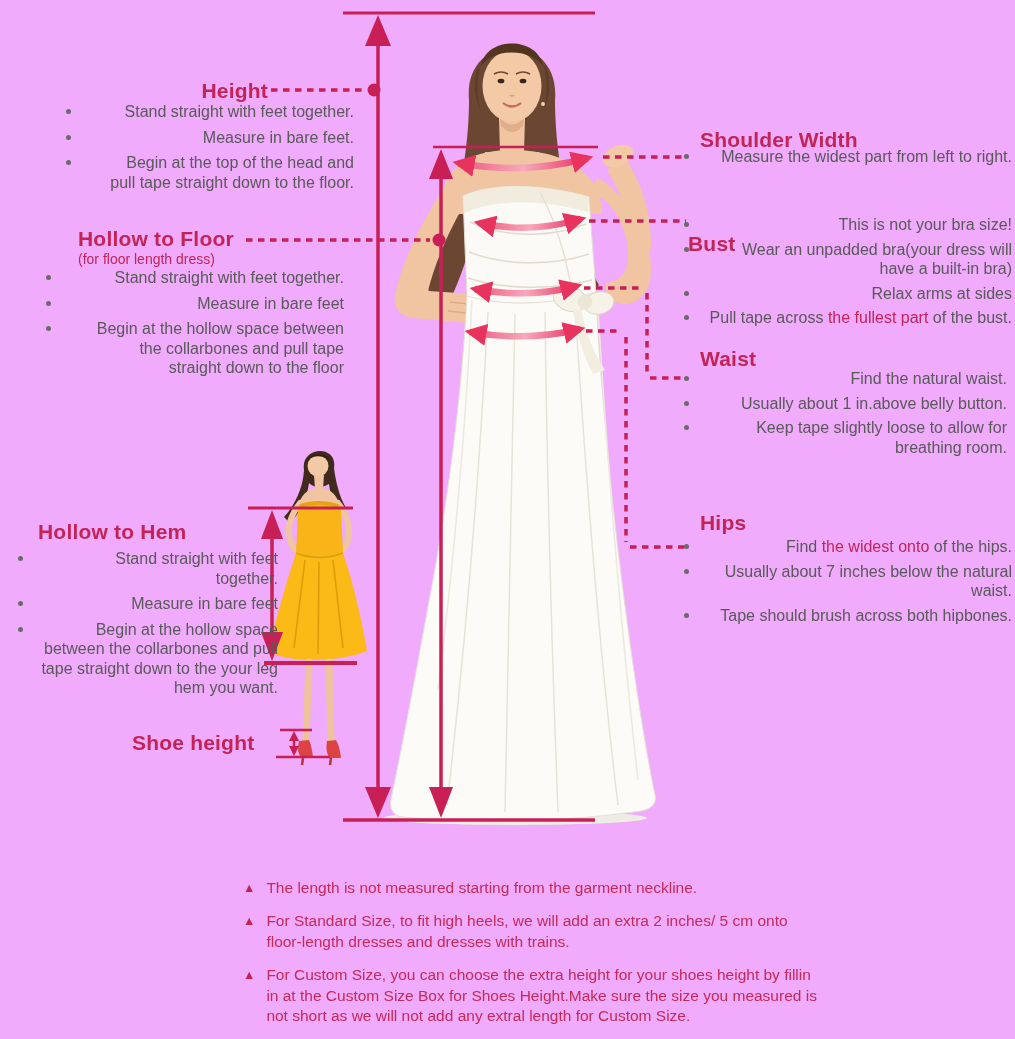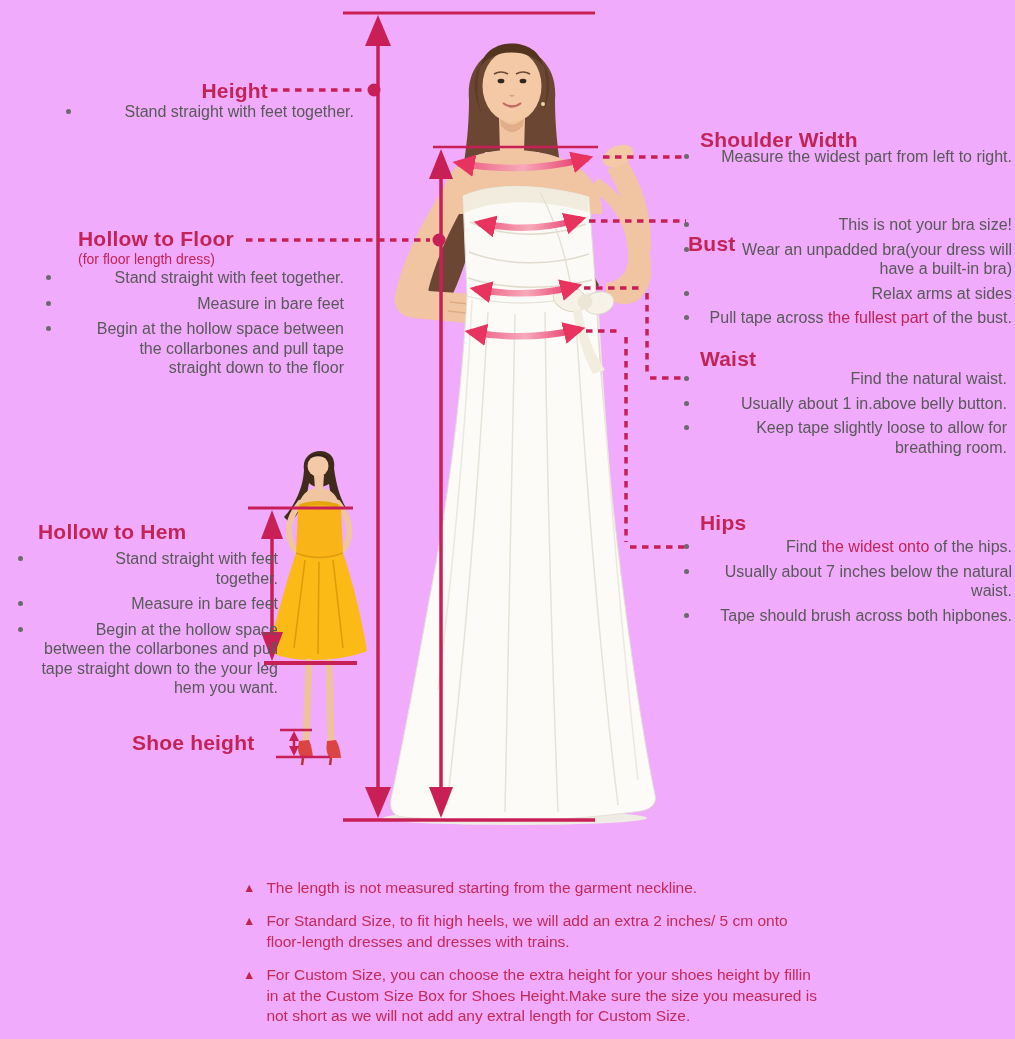--- a/index.html
+++ b/index.html
@@ -165,20 +165,23 @@
         <polygon points="294,731 289,741 299,741" fill="#c81f56"></polygon>
         <polygon points="294,756 289,746 299,746" fill="#c81f56"></polygon>
       </g>
     </g>
   </svg>
 
   <h2 class="title sec ht-title">Height</h2>
   <div class="sec" style="left:64px;top:102px;width:290px;">
     <ul class="blt">
       <li><span>Stand straight with feet together.</span></li>
+      <li><span>Measure in bare feet.</span></li>
+      <li><span>Begin at the top of the head and
+pull tape straight down to the floor.</span></li>
     </ul>
   </div>
 
   <div class="sec" style="left:78px;top:227px;">
     <h2 class="title">Hollow to Floor</h2>
     <div class="sub">(for floor length dress)</div>
   </div>
   <div class="sec" style="left:44px;top:268px;width:300px;">
     <ul class="blt">
       <li><span>Stand straight with feet together.</span></li>

